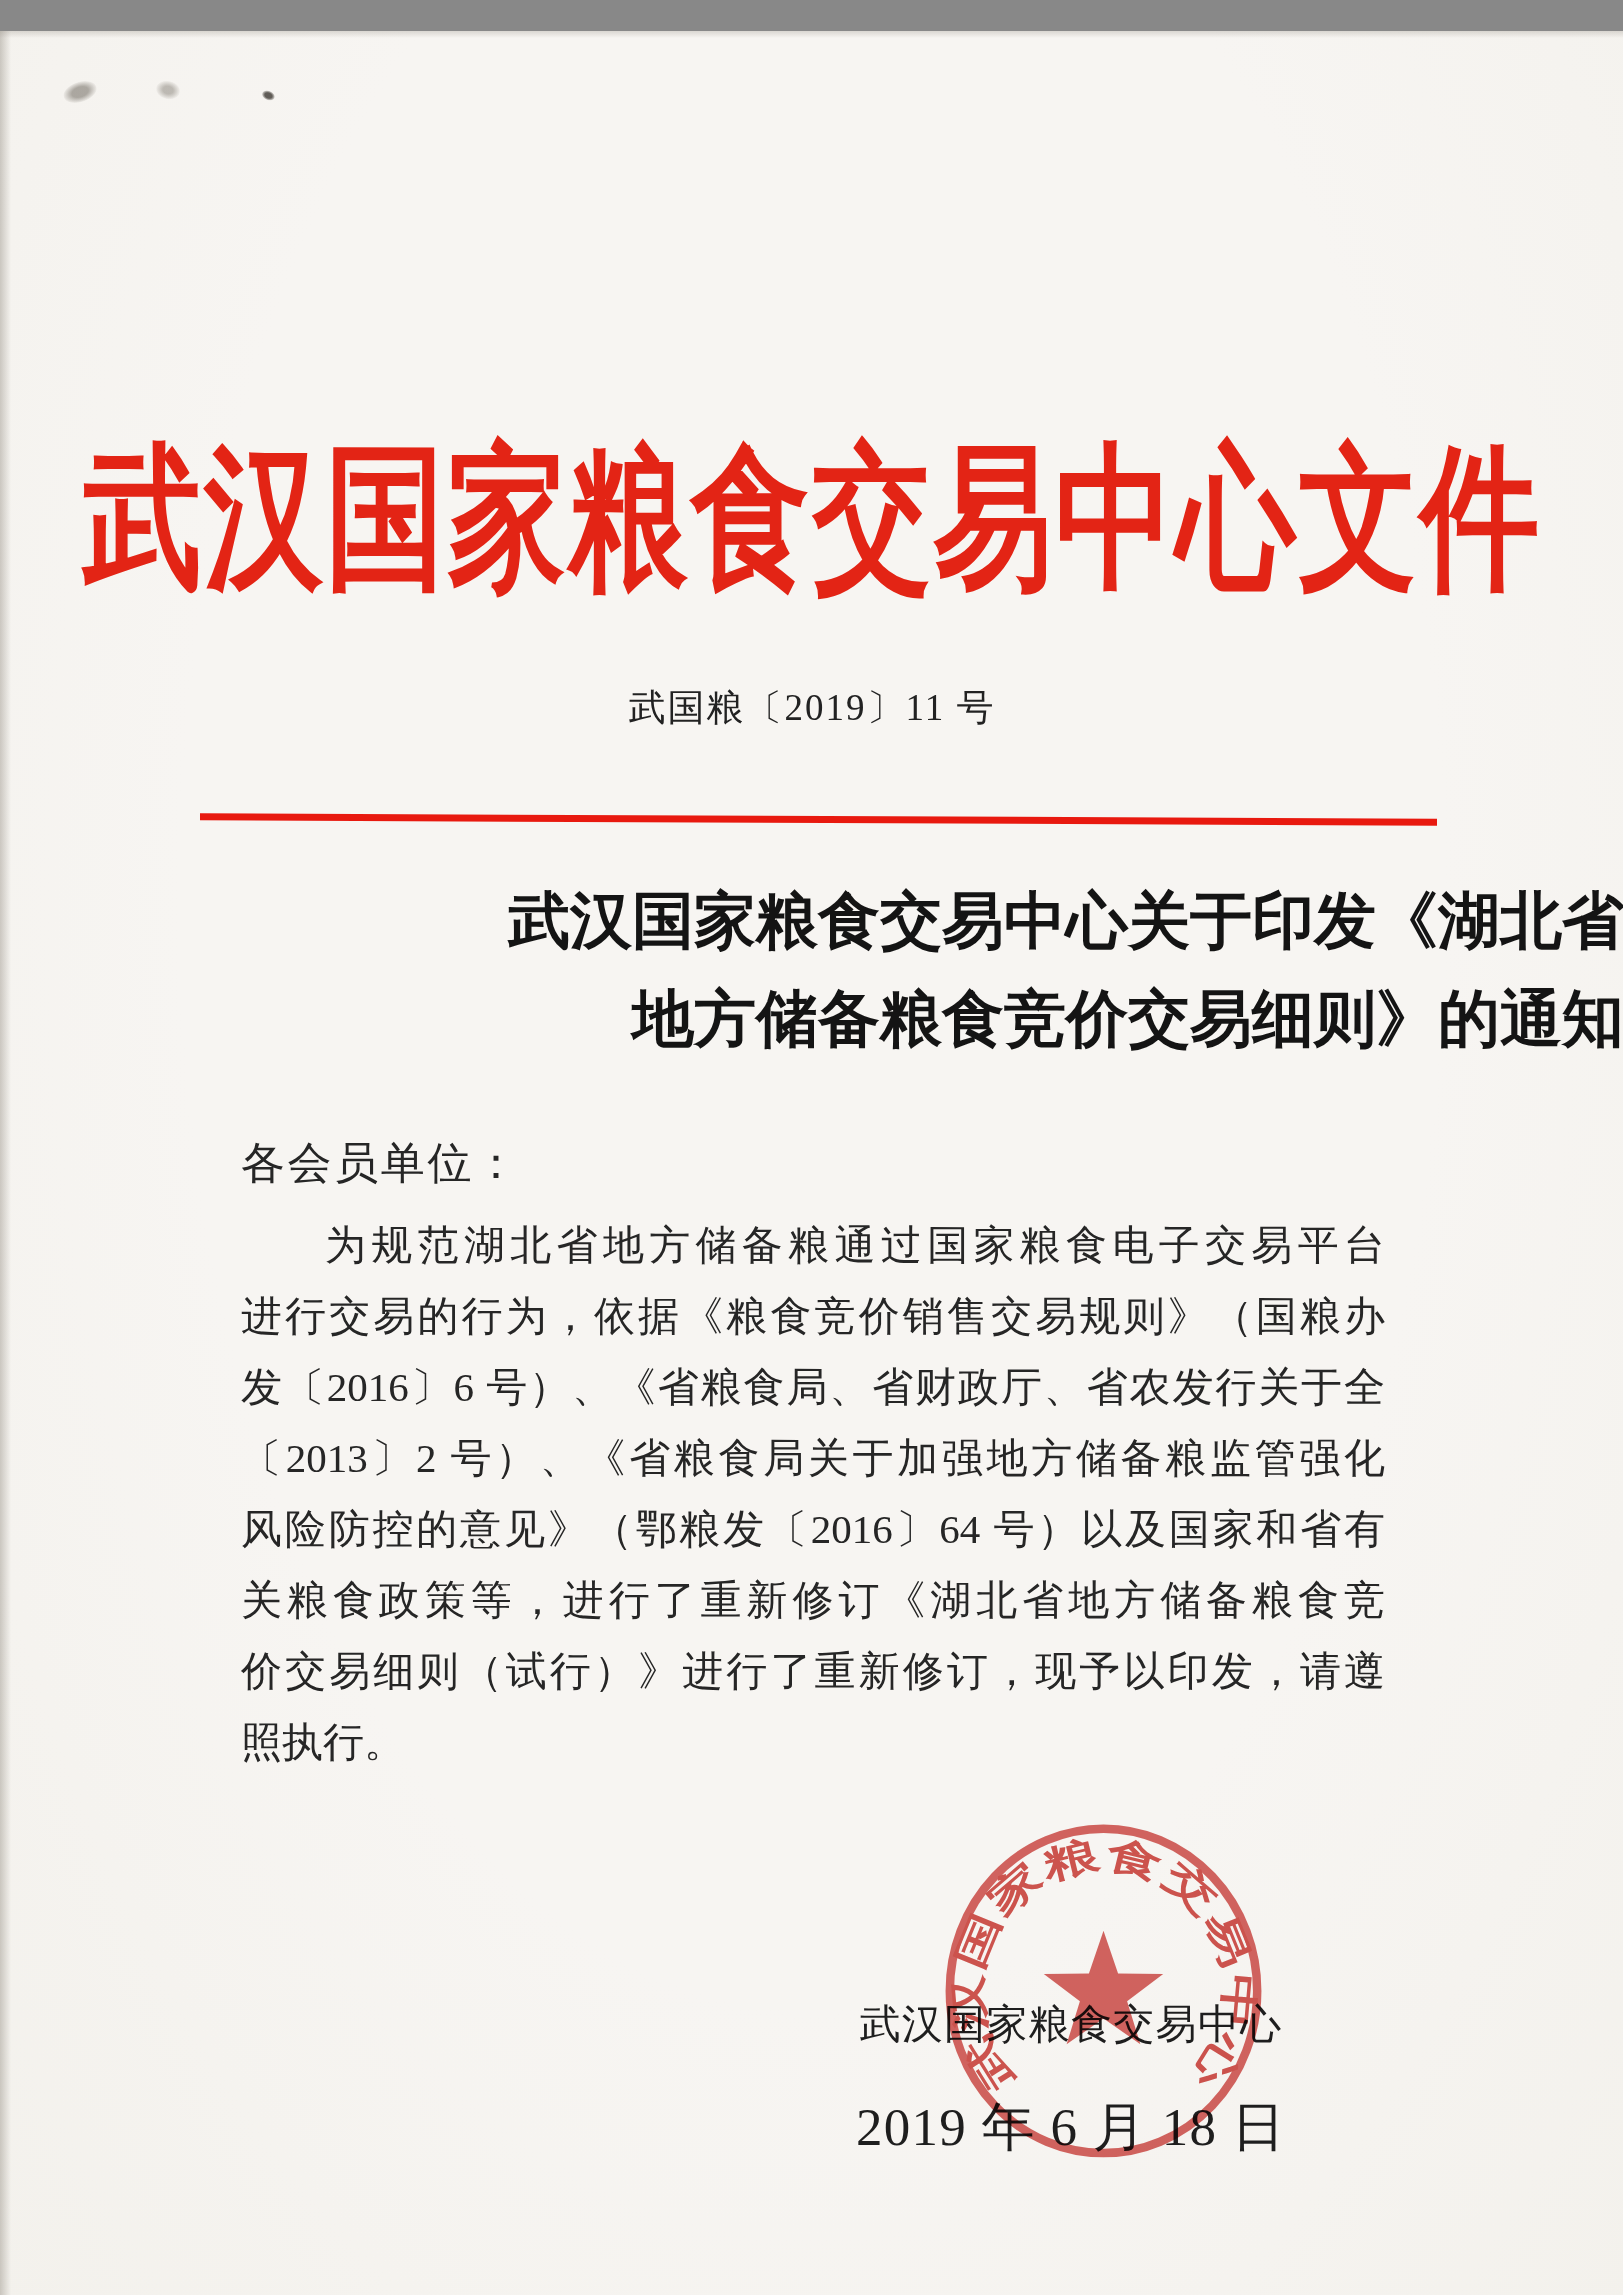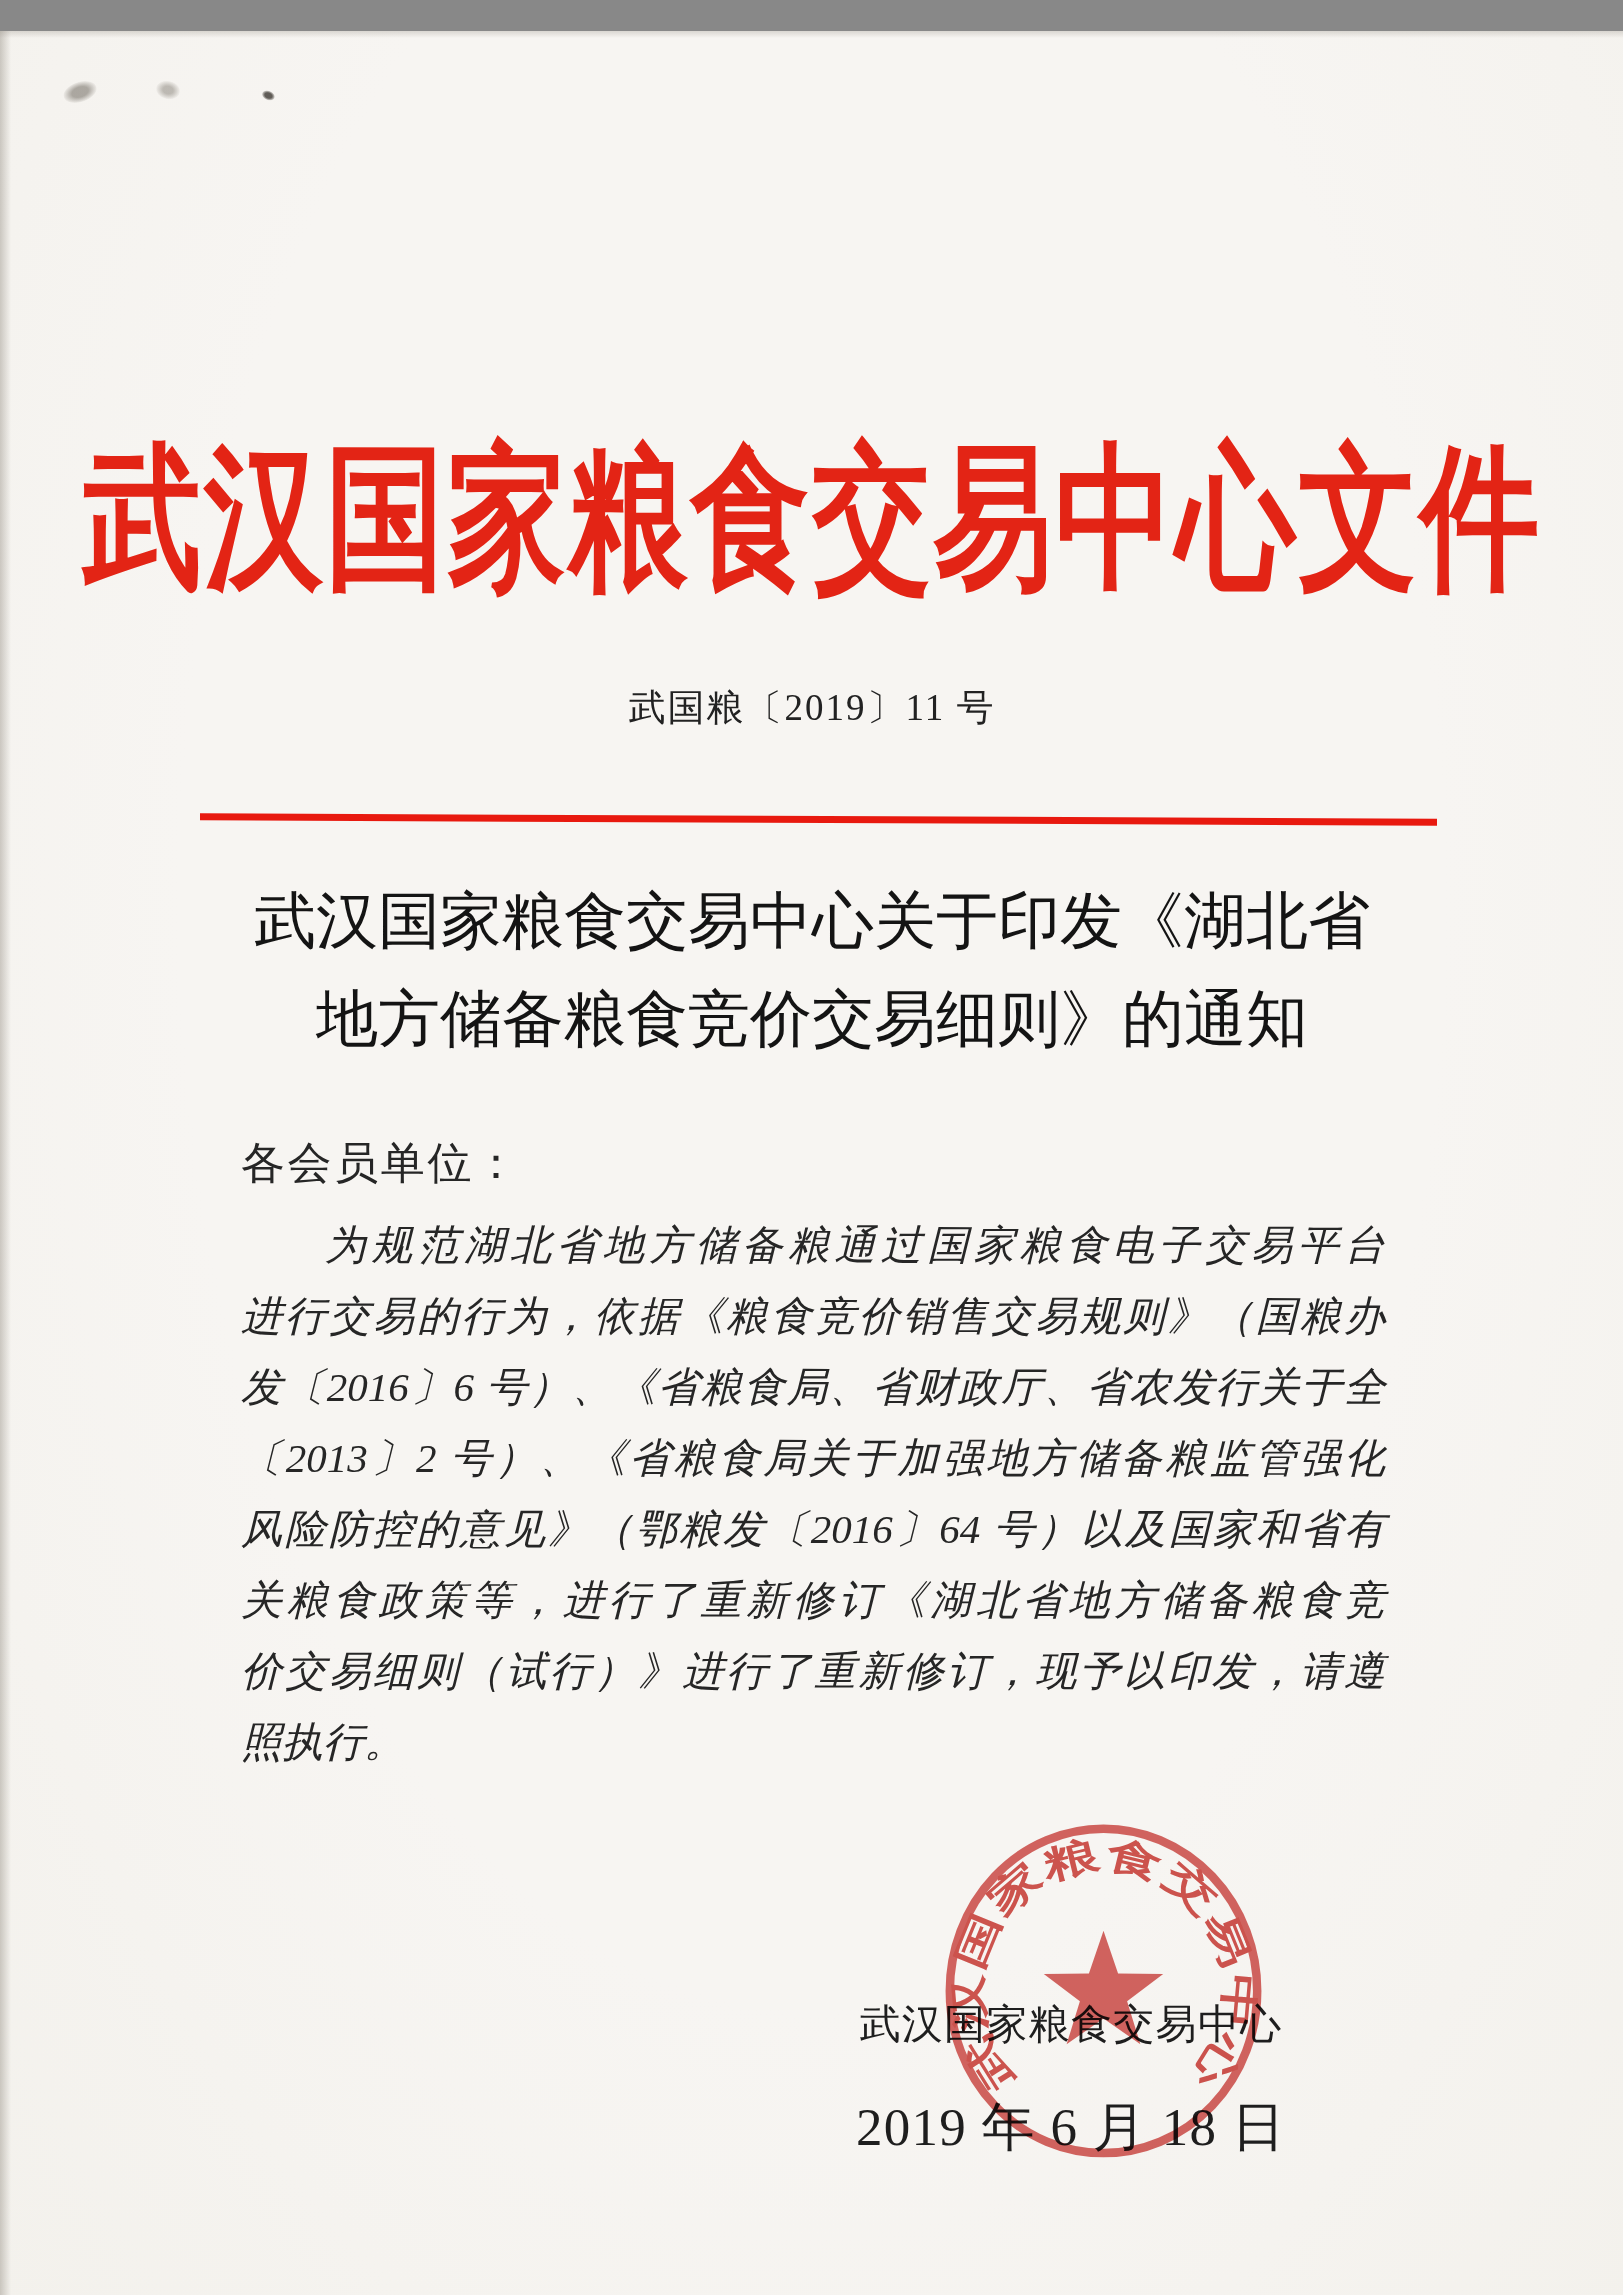--- a/index.html
+++ b/index.html
@@ -38,33 +38,33 @@
     position:absolute; top:655px; left:0; width:100%;
     text-align:center; font-size:37px; line-height:1.2;
     color:#222; letter-spacing:2px; white-space:nowrap;
   }
   .redline {
     position:absolute; left:200px; top:785px; width:1237px; height:7.2px;
     background:#e8190f; transform:rotate(0.25deg);
   }
   .doctitle {
     position:absolute; top:841px; left:0; width:100%;
-    text-align:center; font-size:62px; line-height:98px;
-    font-weight:normal; color:#141414; white-space:nowrap;
+    text-align:right; font-size:62px; line-height:98px;
+    font-weight:bold; color:#141414; white-space:nowrap;
   }
   .salutation {
     position:absolute; left:241px; top:1109px;
     font-size:44px; line-height:1.1; color:#262626; letter-spacing:2.6px;text-align:right;
   }
   .bodytext {
     position:absolute; left:241px; top:1179px; width:1144px;
     font-size:41px; line-height:71px; color:#262626;
     text-align:justify;
   }
-  .bline { text-align-last:justify;font-style:italic; }
+  .bline { text-align-last:justify; }
   .bline.first { text-indent:84px; }
   .bline.last  { text-align-last:left; }
 
   .signature {
     position:absolute; top:1971px; left:855px; width:432px;
     text-align:center; font-size:41px; line-height:1.1;
     color:#1e1e1e; letter-spacing:1.3px; white-space:nowrap;
   }
   .docdate {
     position:absolute; top:2067px; left:855px; width:432px;

